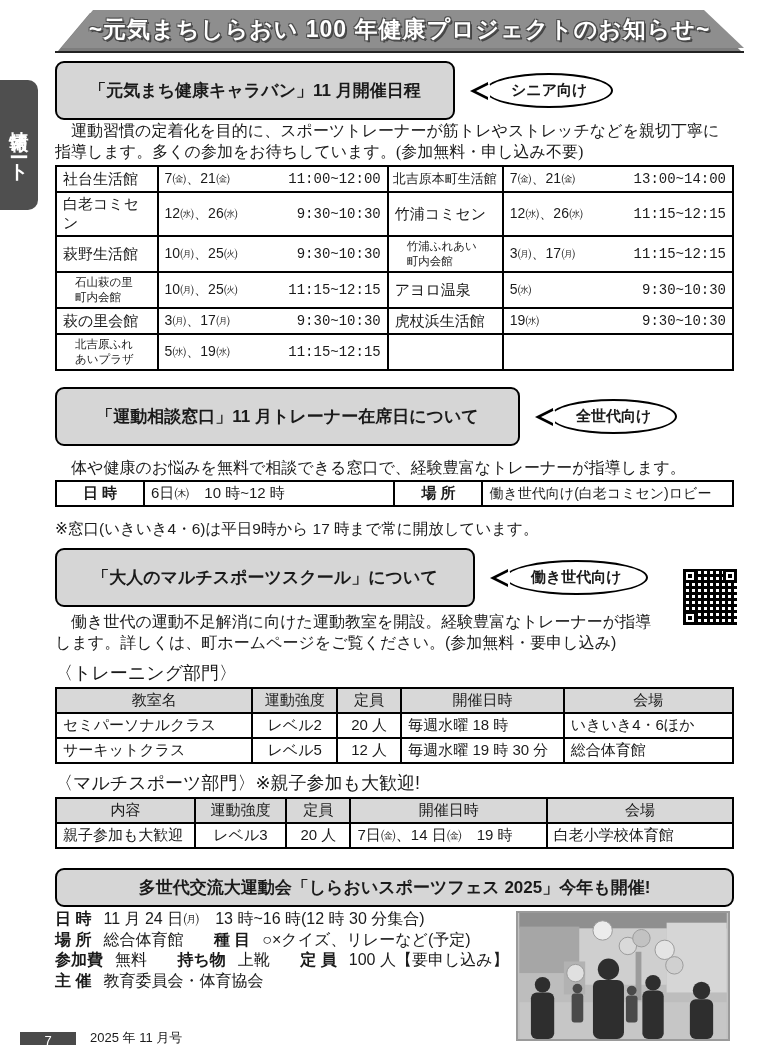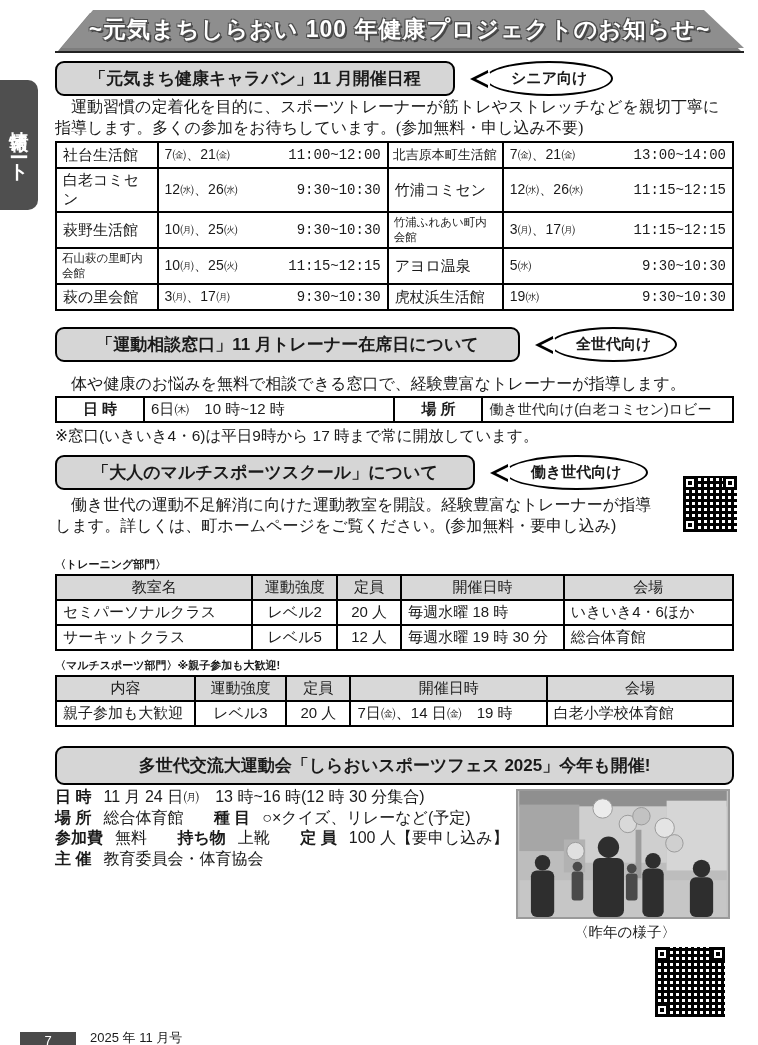--- a/index.html
+++ b/index.html
@@ -32,21 +32,21 @@
     writing-mode:vertical-rl; text-orientation:upright;
     display:flex; align-items:center; justify-content:center;
   }
 
   .content { padding:0 24px 0 55px; }
 
   
   .header-row { display:flex; align-items:center; }
   .hbox {
     background:#d6d6d6; border:2.5px solid #000; border-radius:9px;
-    text-align:center; font-weight:bold; font-size:17px; padding:4px 8px; white-space:nowrap;
+    text-align:center; font-weight:bold; font-size:17px; padding:16px 8px; white-space:nowrap;
   }
   .balloon {
     position:relative; margin-left:30px; border:2px solid #000; border-radius:50%;
     background:#fff; font-weight:bold; font-size:15px; padding:6px 24px; white-space:nowrap;
   }
   .balloon::before {
     content:""; position:absolute; left:-17px; top:50%; transform:translateY(-50%);
     border:9px solid transparent; border-left:0; border-right:18px solid #000;
   }
   .balloon::after {
@@ -59,25 +59,25 @@
 
   
   table { border-collapse:collapse; width:100%; table-layout:fixed; background:#fff; }
   td,th { border:2px solid #000; padding:2px 6px; font-size:15px; font-weight:normal; overflow:hidden; }
   .th-gray { background:#d8d8d8; text-align:center; }
   .sched td { height:26px; }
   .dtwrap { display:flex; justify-content:space-between; align-items:baseline; }
   .dtwrap .d { font-size:14px; }
   .dtwrap .t { font-size:14px;font-family:Liberation Mono, monospace; }
   td.md { font-size:13px; padding:2px 4px; }
-  td.sm { font-size:11.5px; padding:2px 5px; }
+  td.sm { font-size:11.5px; padding:2px 18px; }
   .ctr { text-align:center; }
 
-  .note { font-size:15.5px; margin-top:3px; }
-  .sub-label { font-size:11px; margin:21px 0 2px 0;font-weight:bold; }
+  .note { font-size:15.5px; margin-top:12px; }
+  .sub-label { font-size:18px; margin:8px 0 2px 0; }
 
   
   .s3 { position:relative; }
   .s3 .para { margin-right:72px; }
 
   
   .qr {
     background:#fff; position:relative; border:1px solid #fff;
     background-image:repeating-linear-gradient(0deg,#000 0 3px,transparent 3px 6px),
                      repeating-linear-gradient(90deg,#000 0 3px,#fff 3px 6px);
@@ -207,20 +207,36 @@
               <div class="dtwrap">
                 <span class="d">3㈪、17㈪</span>
                 <span class="t">9:30~10:30</span>
               </div>
             </td>
           <td>虎杖浜生活館</td>
           <td>
               <div class="dtwrap">
                 <span class="d">19㈬</span>
                 <span class="t">9:30~10:30</span>
+              </div>
+            </td>
+        </tr>
+        <tr>
+          <td class="sm">北吉原ふれあいプラザ</td>
+          <td>
+              <div class="dtwrap">
+                <span class="d">5㈬、19㈬</span>
+                <span class="t">11:15~12:15</span>
+              </div>
+            </td>
+          <td></td>
+          <td>
+              <div class="dtwrap">
+                <span class="d"></span>
+                <span class="t"></span>
               </div>
             </td>
         </tr>
       </tbody>
     </table>
 
     <div class="header-row" style="margin-top:16px;">
       <div class="hbox" style="width:465px;">「運動相談窓口」11 月トレーナー在席日について</div>
       <div class="balloon">
         <span>全世代向け</span>

